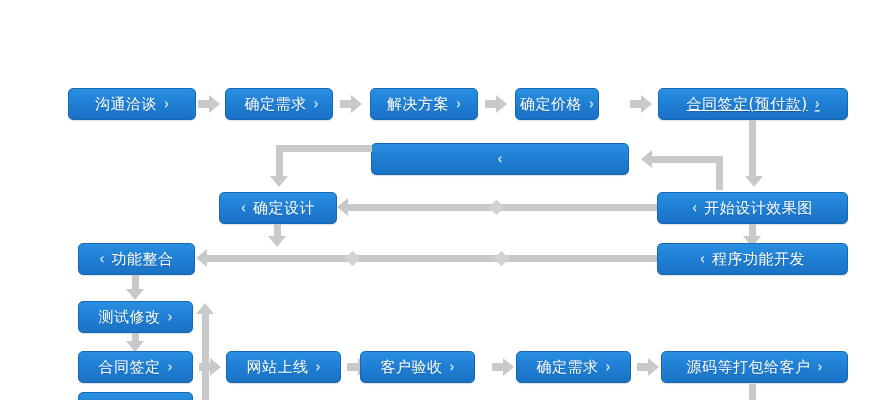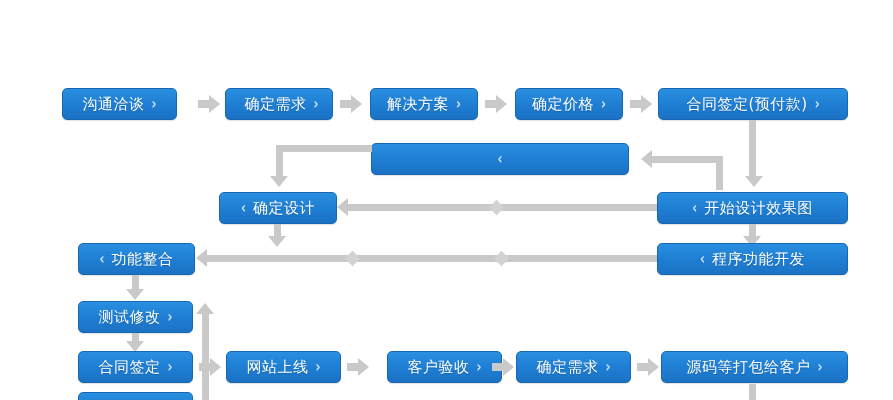--- a/index.html
+++ b/index.html
@@ -120,21 +120,21 @@
     height: 11px;
     background: #d2d2d2;
     transform: rotate(45deg);
   }
 </style>
 </head>
 <body>
 
 <div id="canvas">
 
-  <div class="node" style="left:62px; top:88px; width:115px;">
+  <div class="node" style="left:68px; top:88px; width:128px;">
     <span class="label">沟通洽谈</span>
     <span class="chev">›</span>
   </div>
 
   <div class="seq-arrow" style="left:198px; top:95px;">
     <span class="shaft"></span>
     <span class="tip"></span>
   </div>
 
   <div class="node" style="left:225px; top:88px; width:108px;padding-left:16px;">
@@ -150,31 +150,31 @@
   <div class="node" style="left:370px; top:88px; width:108px;">
     <span class="label">解决方案</span>
     <span class="chev">›</span>
   </div>
 
   <div class="seq-arrow" style="left:485px; top:95px;">
     <span class="shaft"></span>
     <span class="tip"></span>
   </div>
 
-  <div class="node" style="left:515px; top:88px; width:108px;">
+  <div class="node" style="left:515px; top:88px; width:84px;">
     <span class="label">确定价格</span>
     <span class="chev">›</span>
   </div>
 
   <div class="seq-arrow" style="left:630px; top:95px;">
     <span class="shaft"></span>
     <span class="tip"></span>
   </div>
 
-  <div class="node" style="left:658px; top:88px; width:190px;">
+  <div class="node" style="left:658px; top:88px; width:190px;text-decoration:underline;">
     <span class="label">合同签定(预付款)</span>
     <span class="chev">›</span>
   </div>
 
   <div class="conn v" style="left:749px; top:120px; height:58px;"></div>
   <div class="head down" style="left:745px; top:176px;"></div>
 
   <div class="node" style="left:371px; top:143px; width:258px;">
     <span class="chev">‹</span>
   </div>
@@ -249,21 +249,21 @@
   <div class="node" style="left:226px; top:351px; width:115px;">
     <span class="label">网站上线</span>
     <span class="chev">›</span>
   </div>
 
   <div class="seq-arrow" style="left:347px; top:358px;">
     <span class="shaft"></span>
     <span class="tip"></span>
   </div>
 
-  <div class="node" style="left:387px; top:351px; width:115px;">
+  <div class="node" style="left:360px; top:351px; width:115px;">
     <span class="label">客户验收</span>
     <span class="chev">›</span>
   </div>
 
   <div class="seq-arrow" style="left:492px; top:358px;">
     <span class="shaft"></span>
     <span class="tip"></span>
   </div>
 
   <div class="node" style="left:516px; top:351px; width:115px;">

